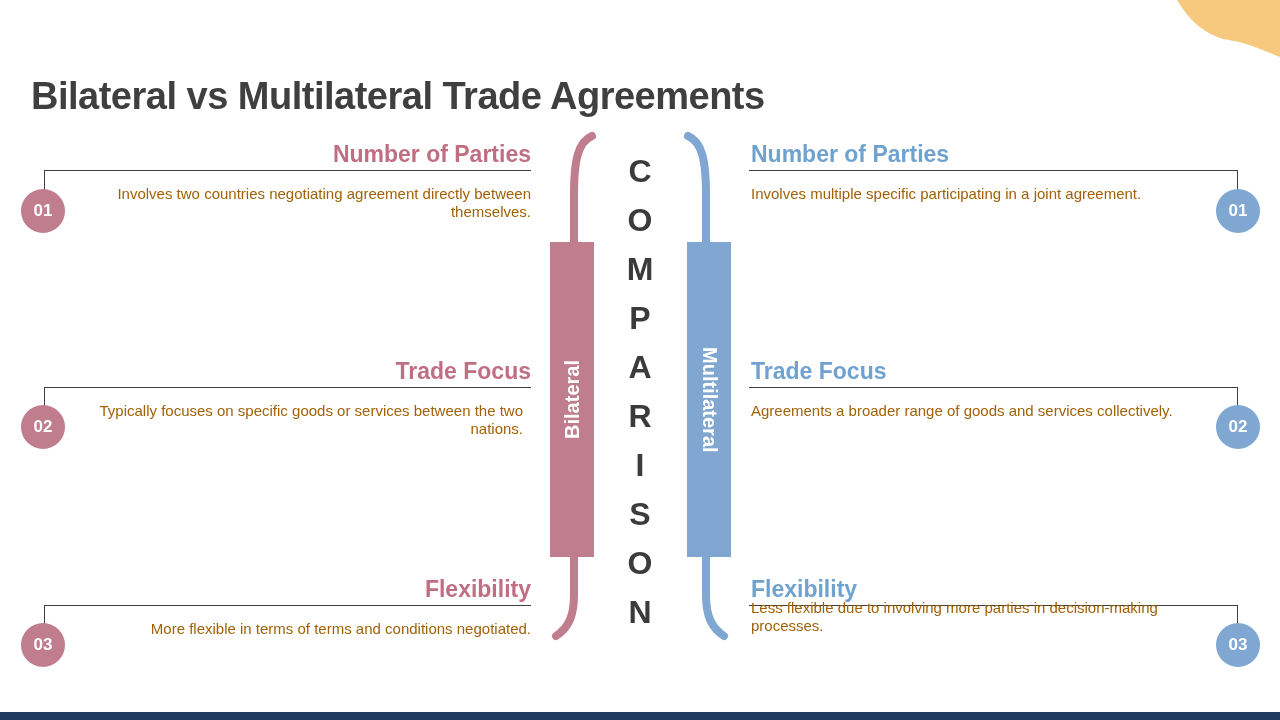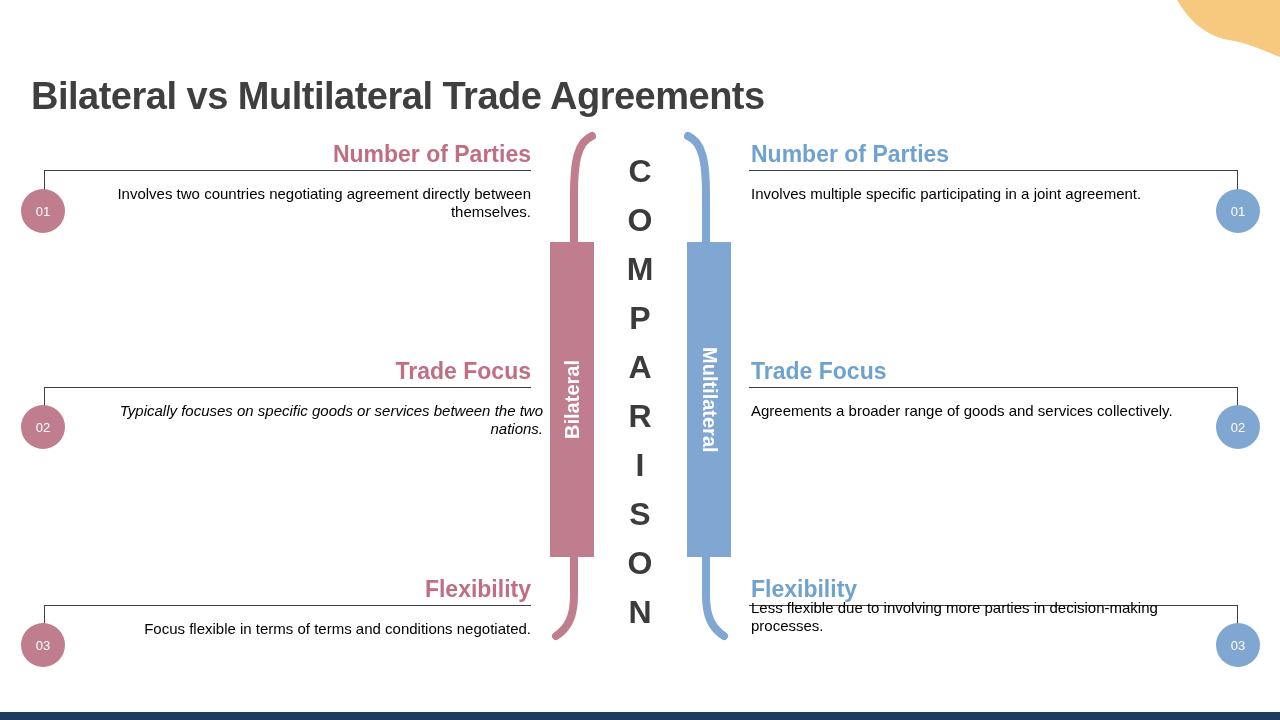--- a/index.html
+++ b/index.html
@@ -34,28 +34,28 @@
     border-top: 1.5px solid #3f3f3f;
     height: 24px;
   }
   .l-line.left-side  { border-left: 1.5px solid #3f3f3f; }
   .l-line.right-side { border-right: 1.5px solid #3f3f3f; }
 
   
   .num-circle {
     width: 44px; height: 44px; border-radius: 50%;
     display: flex; align-items: center; justify-content: center;
-    color: #ffffff; font-size: 13px; font-weight: normal;
+    color: #ffffff; font-size: 17px; font-weight: bold;
   }
   .num-circle.pink { background: #bf7d8e; }
   .num-circle.blue { background: #7fa7d1; }
 
   
   .body-text {
-    font-size: 15px; color: #000000; line-height: 1.22;
+    font-size: 15px; color: #a16207; line-height: 1.22;
   }
 
   
   .comparison-col {
     left: 600px; top: 155px; width: 80px;
     display: flex; flex-direction: column; align-items: center;
     gap: 17px;
     font-size: 32px; font-weight: bold; color: #3b3b3b;
     line-height: 1;
   }
@@ -89,26 +89,26 @@
 </svg>
 
 <div class="abs sec-header pink align-r" style="left:200px; top:141px; width:331px;">Number of Parties</div>
 <div class="abs l-line left-side" style="left:44px; top:170px; width:487px;"></div>
 <div class="abs num-circle pink" style="left:21px; top:189px;">01</div>
 <div class="abs body-text align-r" style="left:76px; top:185px; width:455px;">Involves two countries negotiating agreement directly between themselves.</div>
 
 <div class="abs sec-header pink align-r" style="left:200px; top:358px; width:331px;">Trade Focus</div>
 <div class="abs l-line left-side" style="left:44px; top:387px; width:487px;"></div>
 <div class="abs num-circle pink" style="left:21px; top:405px;">02</div>
-<div class="abs body-text align-r" style="left:88px; top:402px; width:455px;font-style:italic;">Typically focuses on specific goods or services between the two nations.</div>
+<div class="abs body-text align-r" style="left:68px; top:402px; width:455px;">Typically focuses on specific goods or services between the two nations.</div>
 
 <div class="abs sec-header pink align-r" style="left:200px; top:576px; width:331px;">Flexibility</div>
 <div class="abs l-line left-side" style="left:44px; top:605px; width:487px;"></div>
 <div class="abs num-circle pink" style="left:21px; top:623px;">03</div>
-<div class="abs body-text align-r" style="left:76px; top:620px; width:455px;">Focus flexible in terms of terms and conditions negotiated.</div>
+<div class="abs body-text align-r" style="left:76px; top:620px; width:455px;">More flexible in terms of terms and conditions negotiated.</div>
 
 <div class="abs sec-header blue" style="left:751px; top:141px; width:331px;">Number of Parties</div>
 <div class="abs l-line right-side" style="left:749px; top:170px; width:489px;"></div>
 <div class="abs num-circle blue" style="left:1216px; top:189px;">01</div>
 <div class="abs body-text" style="left:751px; top:185px; width:465px;">Involves multiple specific participating in a joint agreement.</div>
 
 <div class="abs sec-header blue" style="left:751px; top:358px; width:331px;">Trade Focus</div>
 <div class="abs l-line right-side" style="left:749px; top:387px; width:489px;"></div>
 <div class="abs num-circle blue" style="left:1216px; top:405px;">02</div>
 <div class="abs body-text" style="left:751px; top:402px; width:465px;">Agreements a broader range of goods and services collectively.</div>

